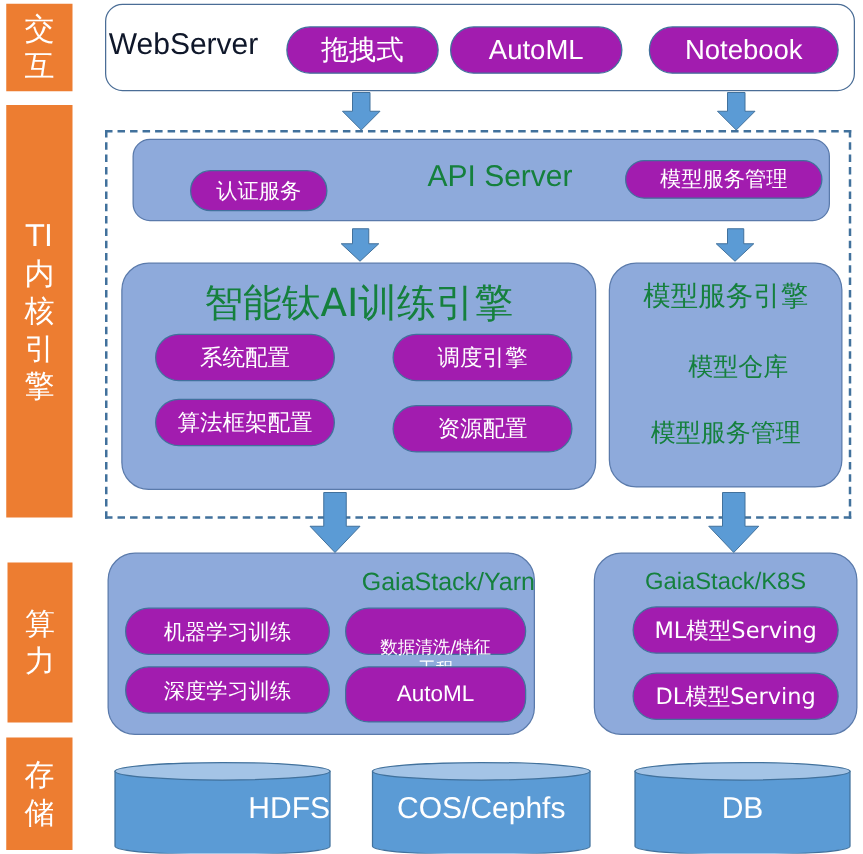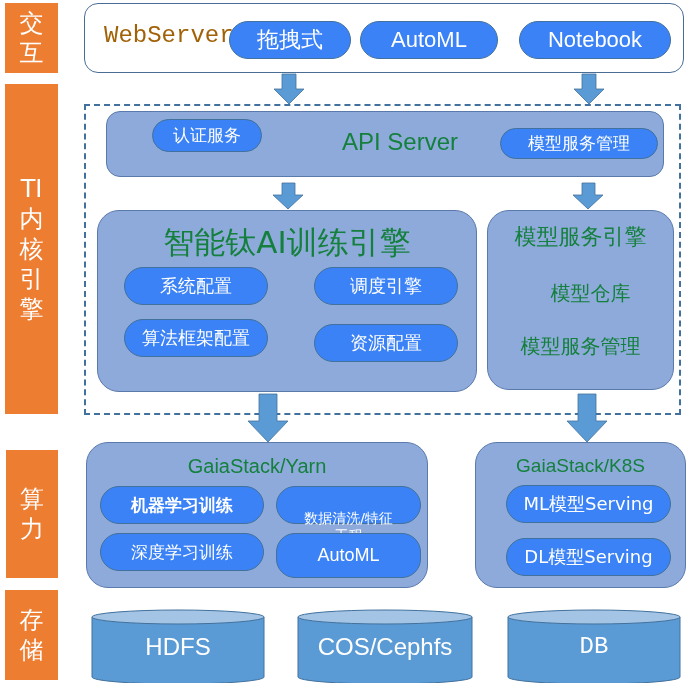--- a/index.html
+++ b/index.html
@@ -2,21 +2,21 @@
 <html><head>
   <meta charset="utf-8">
   <style>
     html, body { margin:0; padding:0; background:#ffffff; }
     body { width:690px; height:683px; position:relative; overflow:hidden;
            font-family: "DejaVu Sans", "Liberation Sans", sans-serif; }
     .abs { position:absolute; box-sizing:border-box; }
     .layer-label { background:#ed7d31; color:#fff; display:flex; flex-direction:column;
                    align-items:center; justify-content:center; font-size:24px; line-height:30px; text-align:center; }
     .outer-box { border:1.5px solid #4a6d96; border-radius:14px; background:#fff; }
-    .btn { background:#3b82f6; border:1px solid #41719c; border-radius:19px; color:#fff;
+    .btn { background:#a21caf; border:1px solid #41719c; border-radius:19px; color:#fff;
            display:flex; align-items:center; justify-content:center; text-align:center; }
     .panel { background:#8eaadb; border:1.5px solid #5a7aab; border-radius:22px; }
     .panel-title { color:#15803d; text-align:center; }
     .dashed { border:2.5px dashed #41719c; }
     .txt { color:#fff; }
   </style>
 </head>
 <body>
 
 <div class="abs layer-label" style="left:5px;top:3px;width:53px;height:70px;">
@@ -33,47 +33,47 @@
 <div class="abs layer-label" style="left:6px;top:450px;width:52px;height:128px;">
     <span style="white-space:pre-line;">算
 力</span>
   </div>
 <div class="abs layer-label" style="left:5px;top:590px;width:53px;height:90px;">
     <span style="white-space:pre-line;">存
 储</span>
   </div>
 
 <div class="abs outer-box" style="left:84px;top:3px;width:600px;height:70px;"></div>
-<div class="abs" style="left:104px;top:22px;font-size:24px;color:#a16207;font-family:Liberation Mono, monospace;">WebServer</div>
+<div class="abs" style="left:87px;top:22px;font-size:24px;color:#0f172a;font-family:Liberation Sans, sans-serif;">WebServer</div>
 <div class="abs btn" style="left:229px;top:21px;width:122px;height:38px;font-size:22px;">拖拽式</div>
 <div class="abs btn" style="left:360px;top:21px;width:138px;height:38px;font-size:22px;font-family:'Liberation Sans',sans-serif;">AutoML</div>
 <div class="abs btn" style="left:519px;top:21px;width:152px;height:38px;font-size:22px;font-family:'Liberation Sans',sans-serif;">Notebook</div>
 
 <div class="abs dashed" style="left:84px;top:104px;width:597px;height:311px;"></div>
 
 <div class="abs panel" style="left:106px;top:111px;width:558px;height:66px;border-radius:14px;"></div>
 <div class="abs panel-title" style="left:300px;top:128px;width:200px;font-size:24px;font-family:'Liberation Sans',sans-serif;">API Server</div>
-<div class="abs btn" style="left:152px;top:119px;width:110px;height:33px;font-size:17px;">认证服务</div>
+<div class="abs btn" style="left:152px;top:136px;width:110px;height:33px;font-size:17px;">认证服务</div>
 <div class="abs btn" style="left:500px;top:128px;width:158px;height:31px;font-size:17px;">模型服务管理</div>
 
 <div class="abs panel" style="left:97px;top:210px;width:380px;height:182px;"></div>
 <div class="abs panel-title" style="left:97px;top:222px;width:380px;font-size:31px;">智能钛AI训练引擎</div>
 <div class="abs btn" style="left:124px;top:267px;width:144px;height:38px;font-size:18px;">系统配置</div>
 <div class="abs btn" style="left:314px;top:267px;width:144px;height:38px;font-size:18px;">调度引擎</div>
 <div class="abs btn" style="left:124px;top:319px;width:144px;height:38px;font-size:18px;">算法框架配置</div>
 <div class="abs btn" style="left:314px;top:324px;width:144px;height:38px;font-size:18px;">资源配置</div>
 
 <div class="abs panel" style="left:487px;top:210px;width:187px;height:180px;"></div>
 <div class="abs panel-title" style="left:487px;top:222px;width:187px;font-size:22px;">模型服务引擎</div>
 <div class="abs panel-title" style="left:487px;top:280px;width:207px;font-size:20px;">模型仓库</div>
 <div class="abs panel-title" style="left:487px;top:333px;width:187px;font-size:20px;">模型服务管理</div>
 
 <div class="abs panel" style="left:86px;top:442px;width:342px;height:146px;"></div>
-<div class="abs panel-title" style="left:86px;top:455px;width:342px;font-size:20px;font-family:'Liberation Sans',sans-serif;">GaiaStack/Yarn</div>
-<div class="abs btn" style="left:100px;top:486px;width:164px;height:38px;font-size:17px;font-weight:bold;">机器学习训练</div>
+<div class="abs panel-title" style="left:86px;top:455px;width:342px;font-size:20px;font-family:'Liberation Sans',sans-serif;text-align:right;">GaiaStack/Yarn</div>
+<div class="abs btn" style="left:100px;top:486px;width:164px;height:38px;font-size:17px;">机器学习训练</div>
 <div class="abs btn" style="left:276px;top:486px;width:145px;height:38px;font-size:14px;line-height:17px;">
     <span style="white-space:pre-line;margin-top:43px;">数据清洗/特征
 工程</span>
   </div>
 <div class="abs btn" style="left:100px;top:533px;width:164px;height:38px;font-size:17px;">深度学习训练</div>
 <div class="abs btn" style="left:276px;top:533px;width:145px;height:45px;font-size:18px;font-family:'Liberation Sans',sans-serif;">AutoML</div>
 
 <div class="abs panel" style="left:475px;top:442px;width:211px;height:146px;"></div>
 <div class="abs panel-title" style="left:475px;top:455px;width:211px;font-size:19px;font-family:'Liberation Sans',sans-serif;">GaiaStack/K8S</div>
 <div class="abs btn" style="left:506px;top:485px;width:165px;height:38px;font-size:18px;">ML模型Serving</div>
@@ -86,23 +86,23 @@
   </g>
   <g>
     <path d="M298,17 L298,77 A87,7 0 0 0 472,77 L472,17 Z" fill="#5b9bd5" stroke="#41719c" stroke-width="1"></path>
     <ellipse cx="385" cy="17" rx="87" ry="7" fill="#a4c4e6" stroke="#41719c" stroke-width="1"></ellipse>
   </g>
   <g>
     <path d="M508,17 L508,77 A86,7 0 0 0 680,77 L680,17 Z" fill="#5b9bd5" stroke="#41719c" stroke-width="1"></path>
     <ellipse cx="594" cy="17" rx="86" ry="7" fill="#a4c4e6" stroke="#41719c" stroke-width="1"></ellipse>
   </g>
 </svg>
-<div class="abs txt" style="left:92px;top:633px;width:172px;text-align:center;font-size:24px;font-family:'Liberation Sans',sans-serif;">HDFS</div>
+<div class="abs txt" style="left:92px;top:633px;width:172px;text-align:right;font-size:24px;font-family:'Liberation Sans',sans-serif;">HDFS</div>
 <div class="abs txt" style="left:298px;top:633px;width:174px;text-align:center;font-size:24px;font-family:'Liberation Sans',sans-serif;">COS/Cephfs</div>
-<div class="abs txt" style="left:508px;top:633px;width:172px;text-align:center;font-size:24px;font-family:Liberation Mono, monospace;">DB</div>
+<div class="abs txt" style="left:508px;top:633px;width:172px;text-align:center;font-size:24px;font-family:Liberation Sans, sans-serif;">DB</div>
 
 <svg class="abs" style="left:0;top:0;pointer-events:none;" width="690" height="683">
   <g fill="#5b9bd5" stroke="#41719c" stroke-width="0.8">
     <path d="M282,74 L296,74 L296,89 L304,89 L289,104 L274,89 L282,89 Z"></path>
     <path d="M582,74 L596,74 L596,89 L604,89 L589,104 L574,89 L582,89 Z"></path>
     <path d="M282,183 L295,183 L295,195 L303,195 L288,209 L273,195 L282,195 Z"></path>
     <path d="M582,183 L595,183 L595,195 L603,195 L588,209 L573,195 L582,195 Z"></path>
     <path d="M259,394 L277,394 L277,421 L288,421 L268,442 L248,421 L259,421 Z"></path>
     <path d="M578,394 L596,394 L596,421 L607,421 L587,442 L567,421 L578,421 Z"></path>
   </g>

